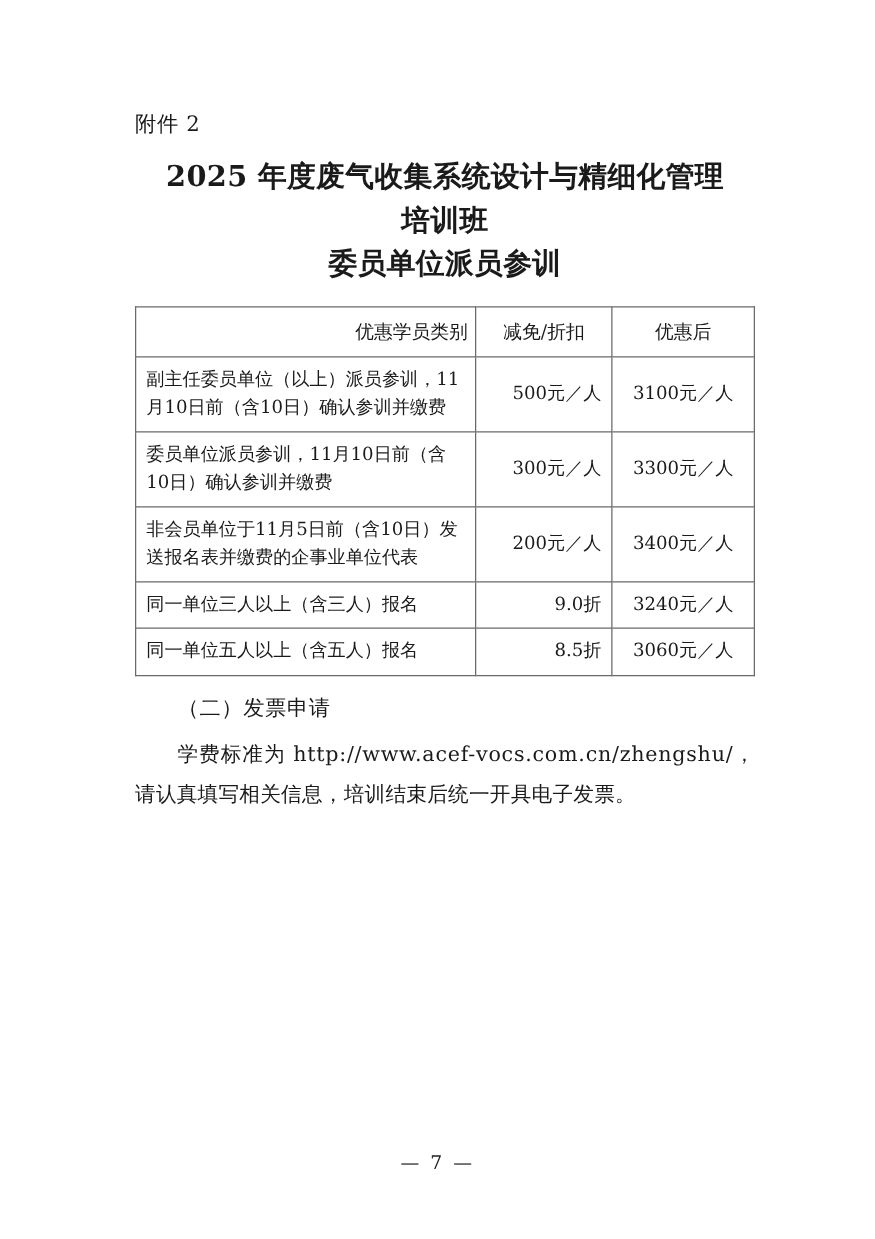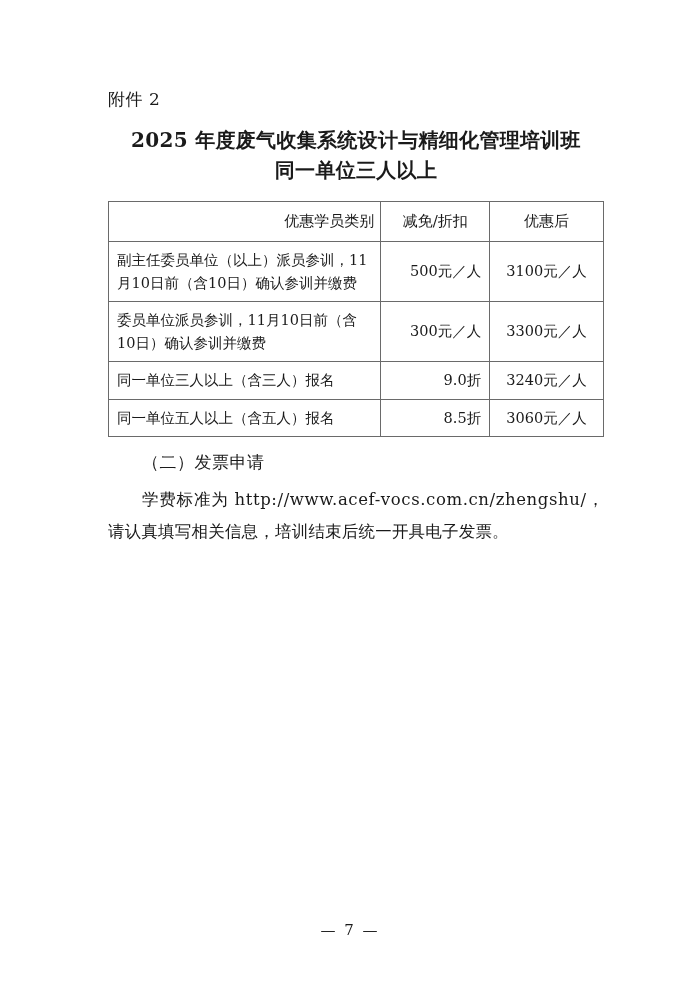--- a/index.html
+++ b/index.html
@@ -22,21 +22,21 @@
     padding: 88px 96px 40px 108px;
   }
   .attachment-label {
     font-size: 17px;
     letter-spacing: 0.5px;
     margin: 0 0 14px 0;
     font-family: "DejaVu Serif", "Liberation Serif", serif;
   }
   .doc-title {
     text-align: center;
-    font-size: 20px;
+    font-size: 23px;
     font-weight: bold;
     line-height: 1.5;
     margin: 0 auto 16px auto;
     width: 92%;
     letter-spacing: 0.3px;
   }
   .doc-title .line2 {
     display: block;
   }
   .section-heading {
@@ -118,21 +118,21 @@
 </style>
 </head>
 <body>
 
 <div class="page">
 
   <div class="attachment-label">附件 2</div>
 
   <div class="doc-title">
     <span>2025 年度废气收集系统设计与精细化管理培训班</span>
-    <span class="line2">同一单位三人以上</span>
+    <span class="line2">委员单位派员参训</span>
   </div>
 
 
   <table class="discount-table">
     <thead>
       <tr>
         <td class="cat-cell" style="text-align:right;">优惠学员类别</td>
         <td class="num-cell">减免/折扣</td>
         <td class="after-cell">优惠后</td>
       </tr>
@@ -140,20 +140,25 @@
     <tbody>
       <tr>
         <td class="cat-cell">副主任委员单位（以上）派员参训，11月10日前（含10日）确认参训并缴费</td>
         <td class="num-cell">500元／人</td>
         <td class="after-cell">3100元／人</td>
       </tr>
       <tr>
         <td class="cat-cell">委员单位派员参训，11月10日前（含10日）确认参训并缴费</td>
         <td class="num-cell">300元／人</td>
         <td class="after-cell">3300元／人</td>
+      </tr>
+      <tr>
+        <td class="cat-cell">非会员单位于11月5日前（含10日）发送报名表并缴费的企事业单位代表</td>
+        <td class="num-cell">200元／人</td>
+        <td class="after-cell">3400元／人</td>
       </tr>
       <tr>
         <td class="cat-cell">同一单位三人以上（含三人）报名</td>
         <td class="num-cell">9.0折</td>
         <td class="after-cell">3240元／人</td>
       </tr>
       <tr>
         <td class="cat-cell">同一单位五人以上（含五人）报名</td>
         <td class="num-cell">8.5折</td>
         <td class="after-cell">3060元／人</td>

